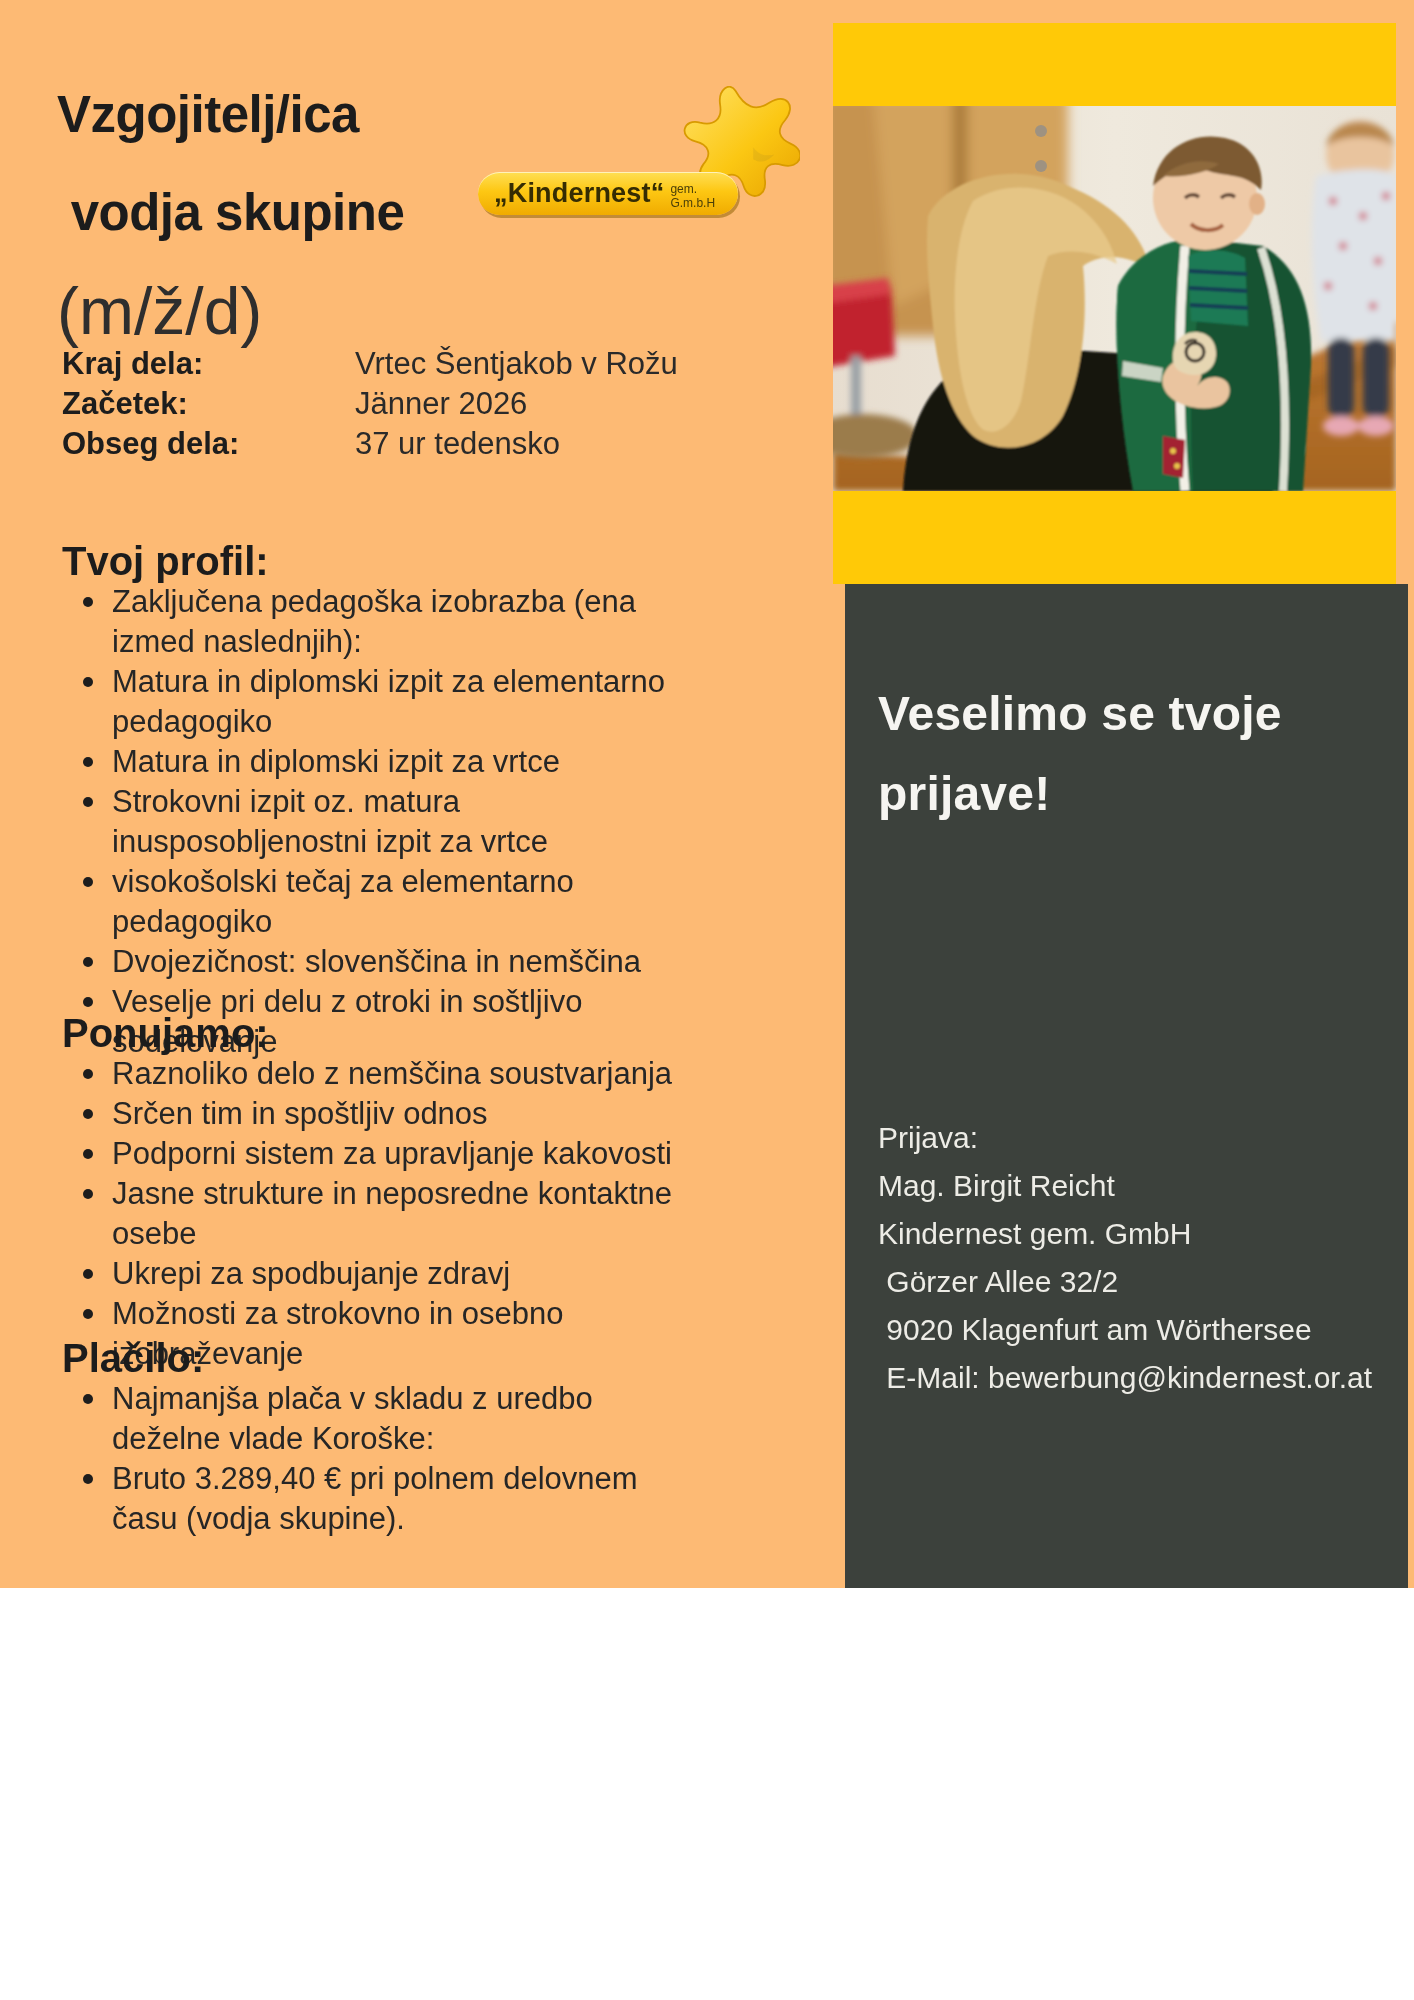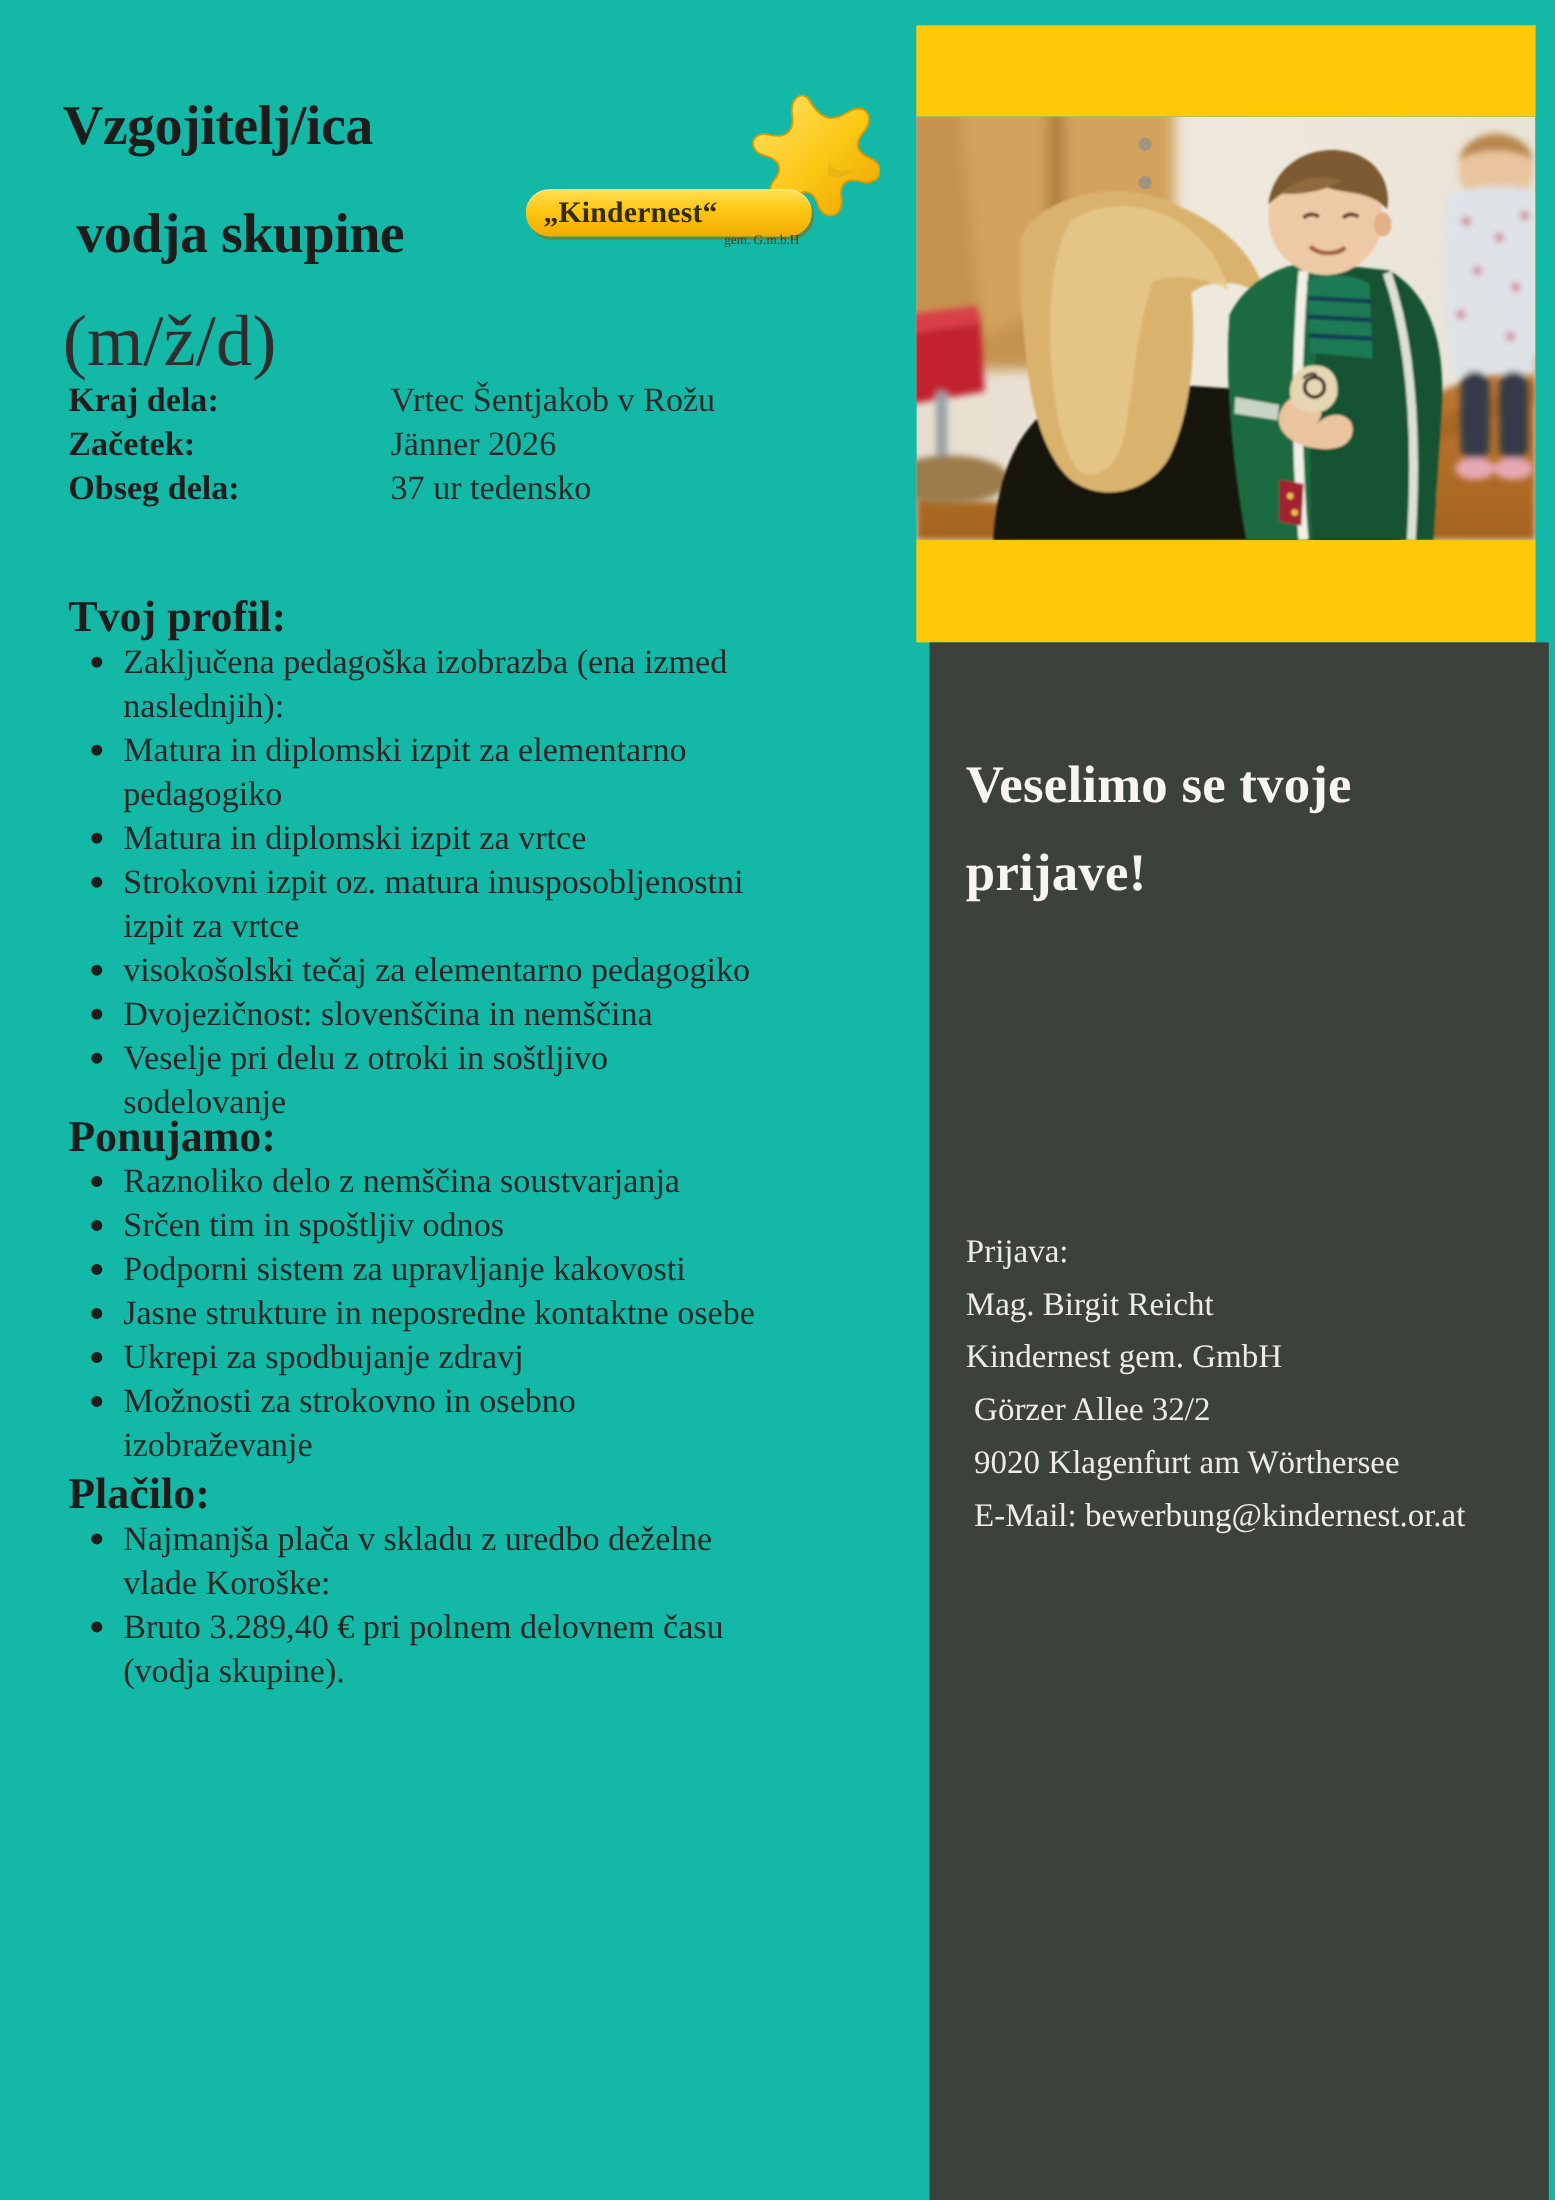--- a/index.html
+++ b/index.html
@@ -1,35 +1,35 @@
 <!DOCTYPE html>
 <html><head>
 <meta charset="utf-8">
 <style>
   html,body{margin:0;padding:0;background:#ffffff;}
   .page{
-    position:relative;width:1414px;height:2000px;overflow:hidden;
-    background:#14b8a6;font-family:Liberation Serif, serif;color:#1f1f1f;
+    position:relative;width:1414px;height:1588px;overflow:hidden;
+    background:#fdba74;font-family:Liberation Sans, sans-serif;color:#1f1f1f;
   }
   
   .title{position:absolute;left:57px;top:48px;white-space:pre-wrap;}
   .title .t-line{font-size:51px;font-weight:700;line-height:62px;color:#1c1c1c;letter-spacing:-0.5px;}
   .title .t-suffix{font-size:66px;font-weight:400;line-height:62px;color:#2e2e2e;}
 
   
   .logo{position:absolute;left:478px;top:86px;width:330px;height:140px;}
   .logo .flower{position:absolute;left:200px;top:0px;width:122px;height:118px;}
   .logo .pill{
     position:absolute;left:0px;top:86px;width:260px;height:43px;border-radius:22px;
     background:linear-gradient(180deg,#ffdf55 0%,#fdc713 45%,#f0ab00 100%);
     box-shadow:2px 3px 0 rgba(146,100,6,0.55), inset 0 1px 0 rgba(255,255,255,0.6);
     display:flex;align-items:center;padding-left:16px;box-sizing:border-box;
   }
   .logo .pill .brand{font-size:27px;font-weight:700;color:#352c03;letter-spacing:0.2px;}
-  .logo .pill .brand-suffix{font-size:12px;font-weight:400;color:#4a3e08;margin-left:6px;position:relative;top:25px;}
+  .logo .pill .brand-suffix{font-size:12px;font-weight:400;color:#4a3e08;margin-left:6px;position:relative;top:2px;}
 
   
   .details{position:absolute;left:62px;top:344px;font-size:31px;line-height:40px;}
   .details .row{display:flex;}
   .details .lbl{width:293px;font-weight:700;color:#1d1d1d;}
   .details .val{color:#2a2a2a;}
 
   
   .section{position:absolute;left:62px;width:640px;font-size:31px;line-height:40px;color:#262626;}
   .section h3{margin:0;font-size:40px;line-height:42px;font-weight:700;color:#1c1c1c;}

